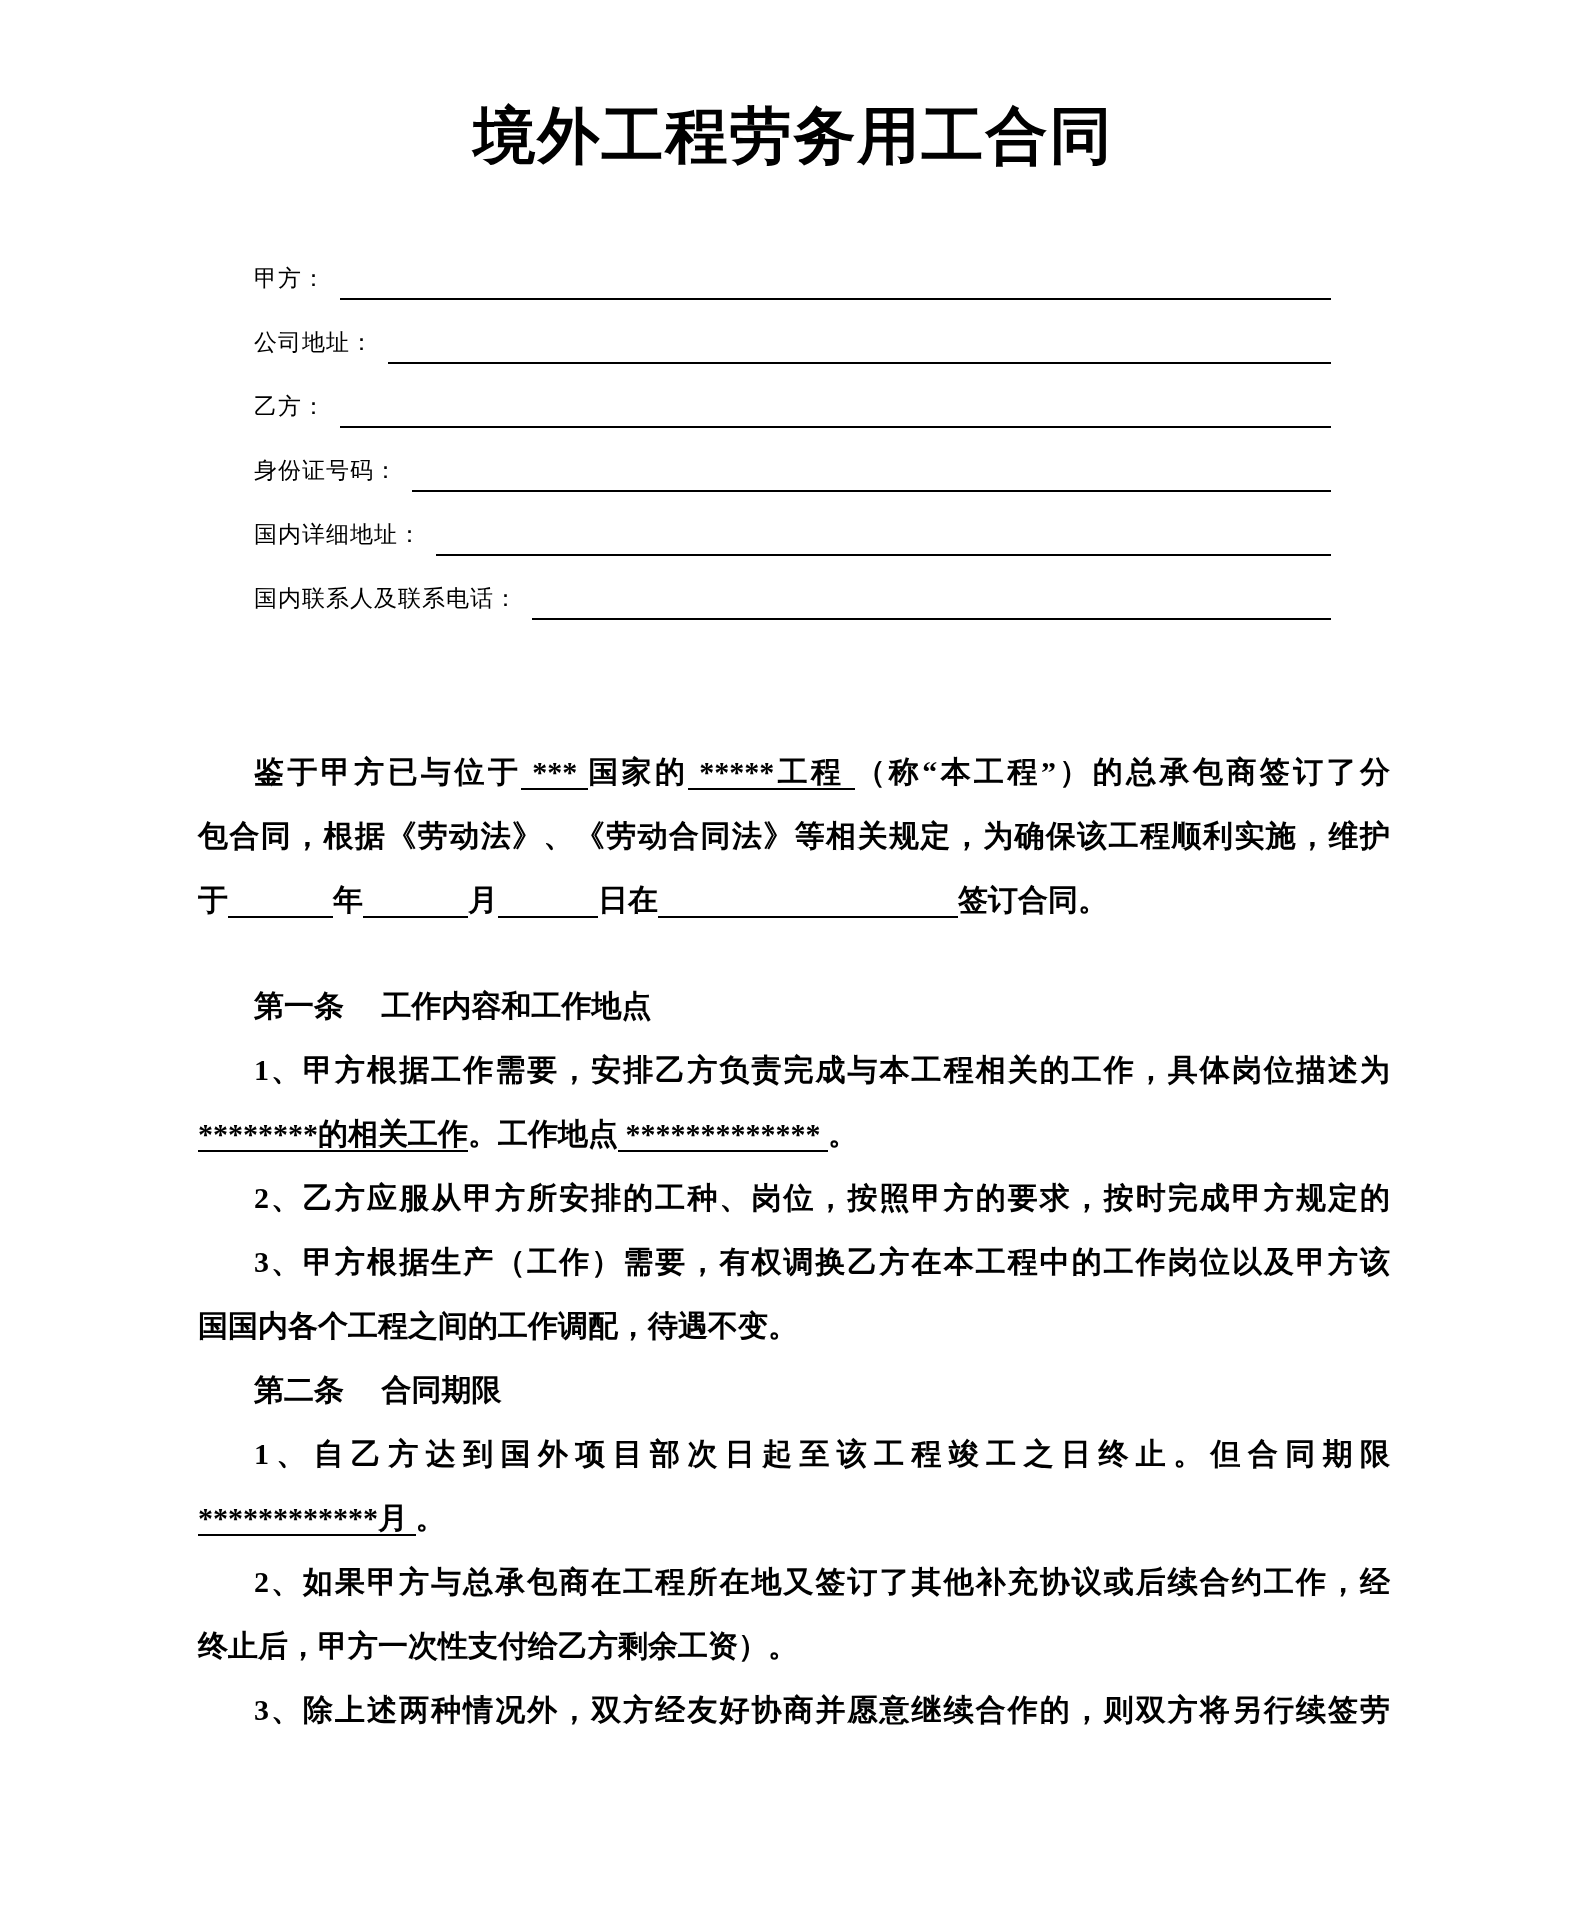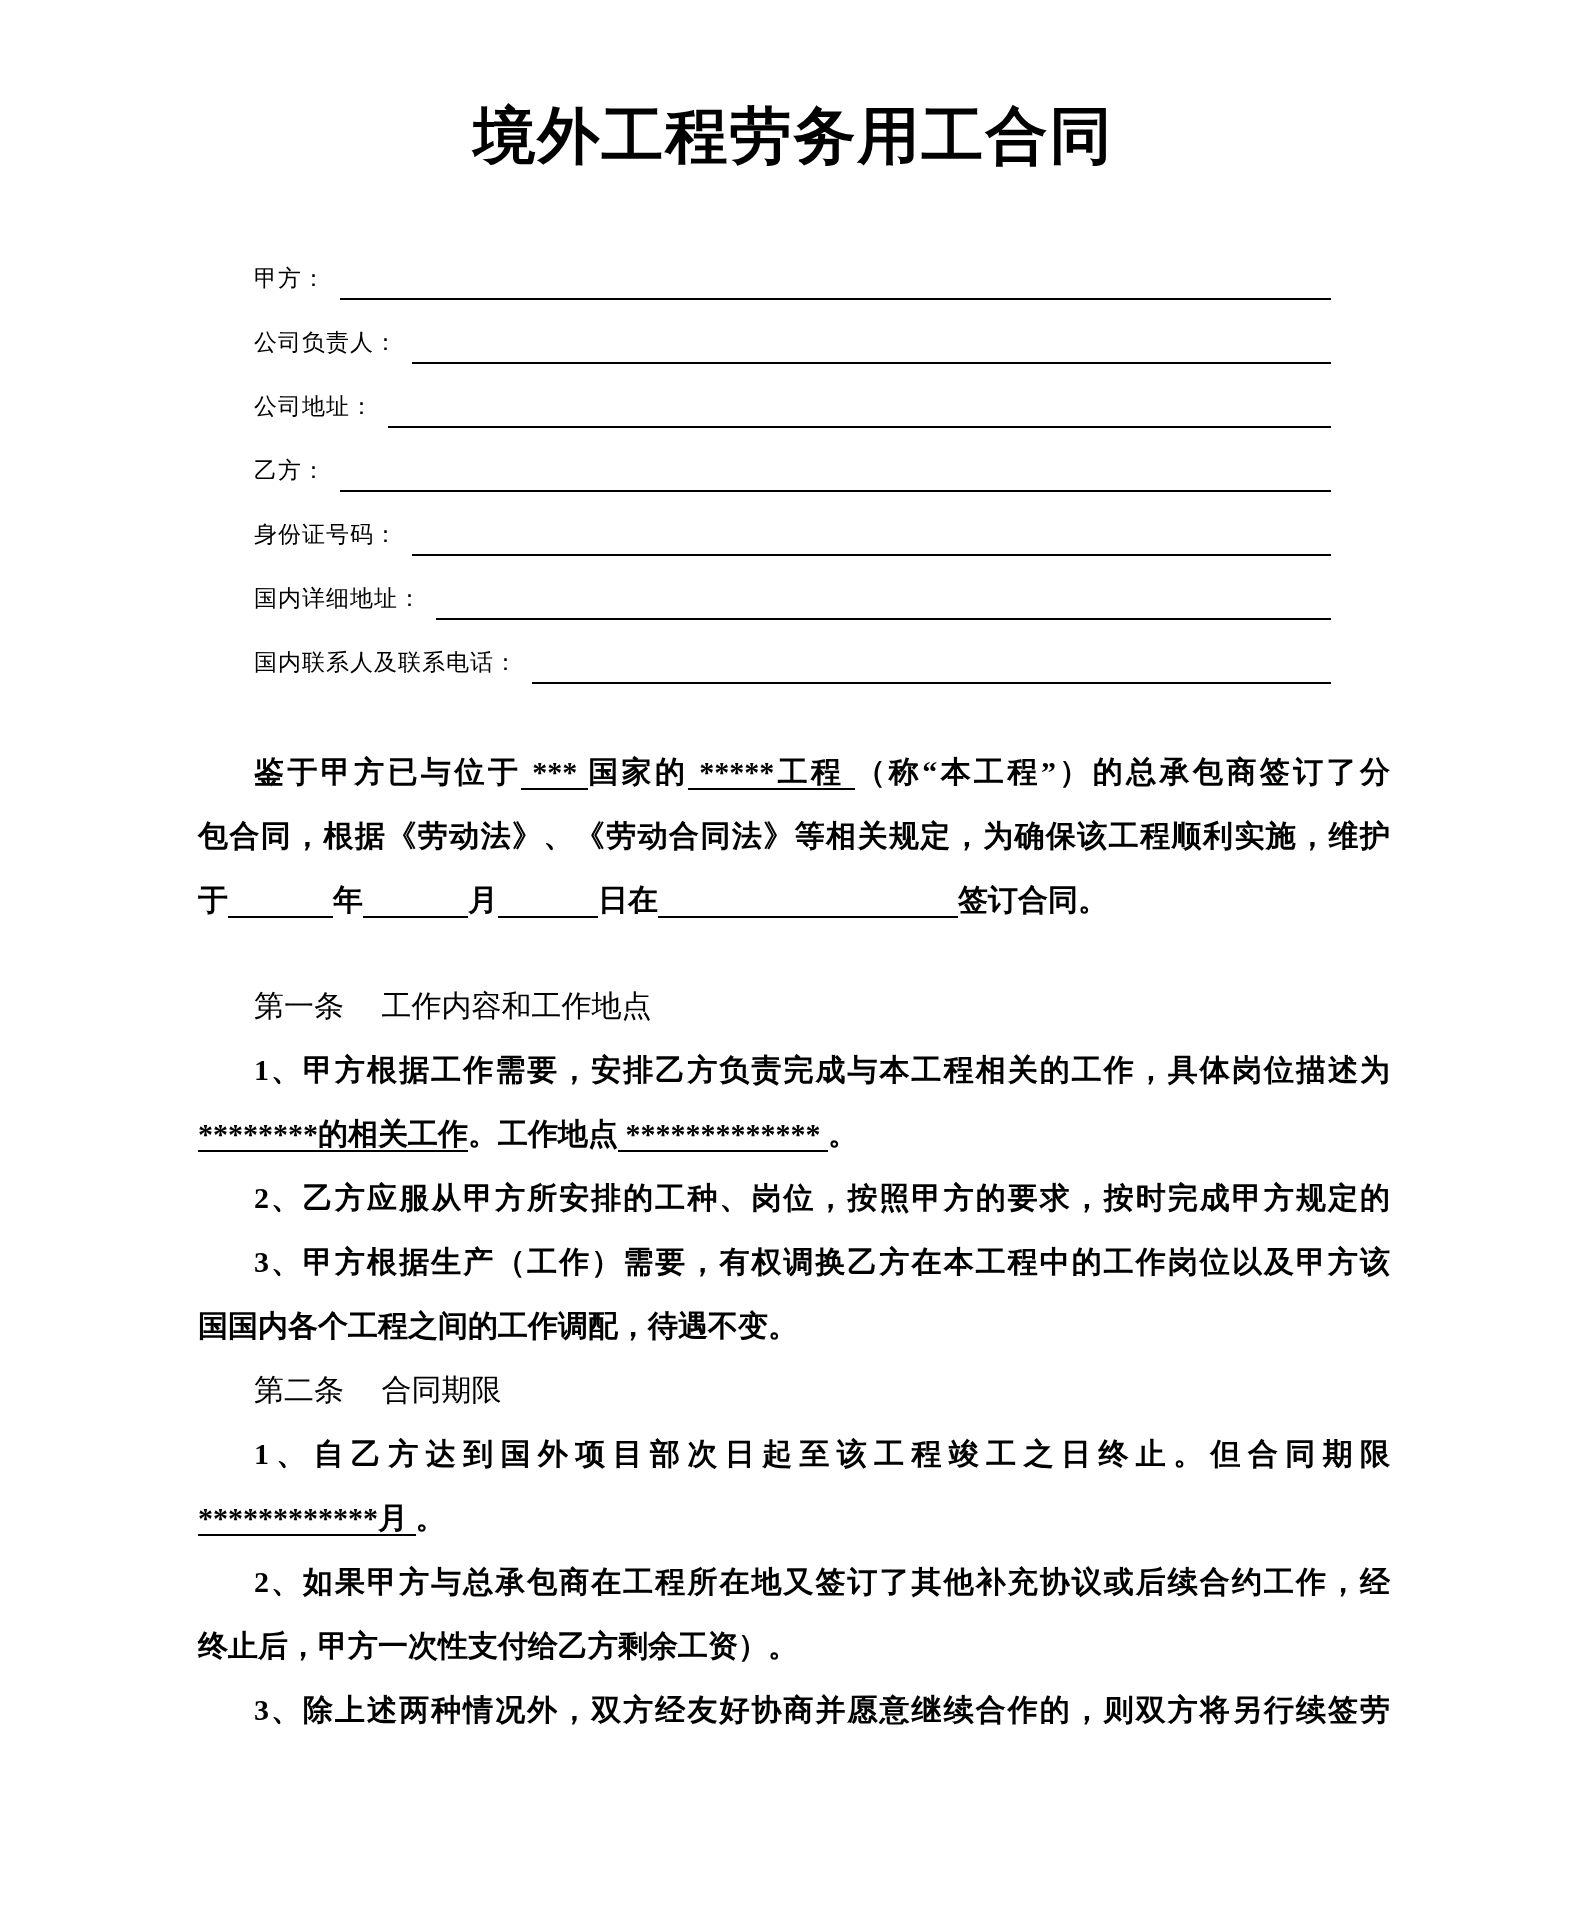--- a/index.html
+++ b/index.html
@@ -15,37 +15,33 @@
     line-height:72px;letter-spacing:2px;white-space:nowrap;
   }
   .fields{position:absolute;left:254px;top:236px;width:1077px;}
   .field-row{display:flex;height:64px;align-items:flex-end;}
   .field-label{font-size:23px;line-height:42px;white-space:nowrap;letter-spacing:1px;}
   .field-line{flex:1;height:0;border-bottom:2px solid #000;margin-left:14px;}
   .content{position:absolute;left:198px;top:740px;width:1192px;}
   .line{height:64px;line-height:64px;font-size:30px;white-space:nowrap;font-weight:bold;}
   .line.indent{text-indent:56px;}
   .line.fill{text-align:justify;text-align-last:justify;white-space:normal;}
-  .line.heading{font-weight:normal;text-indent:56px;}
+  .line.heading{font-weight:bold;text-indent:56px;}
   .spacer{height:42px;}
   .u{border-bottom:2px solid #000;}
   .blank{display:inline-block;height:0;border-bottom:2px solid #000;vertical-align:-8px;}
 </style>
 </head>
 <body>
 
 <div class="title">境外工程劳务用工合同</div>
 
 <div class="fields">
   <div class="field-row">
     <span class="field-label">甲方：</span>
-    <span class="field-line"></span>
-  </div>
-  <div class="field-row">
-    <span class="field-label">公司负责人：</span>
     <span class="field-line"></span>
   </div>
   <div class="field-row">
     <span class="field-label">公司地址：</span>
     <span class="field-line"></span>
   </div>
   <div class="field-row">
     <span class="field-label">乙方：</span>
     <span class="field-line"></span>
   </div>

